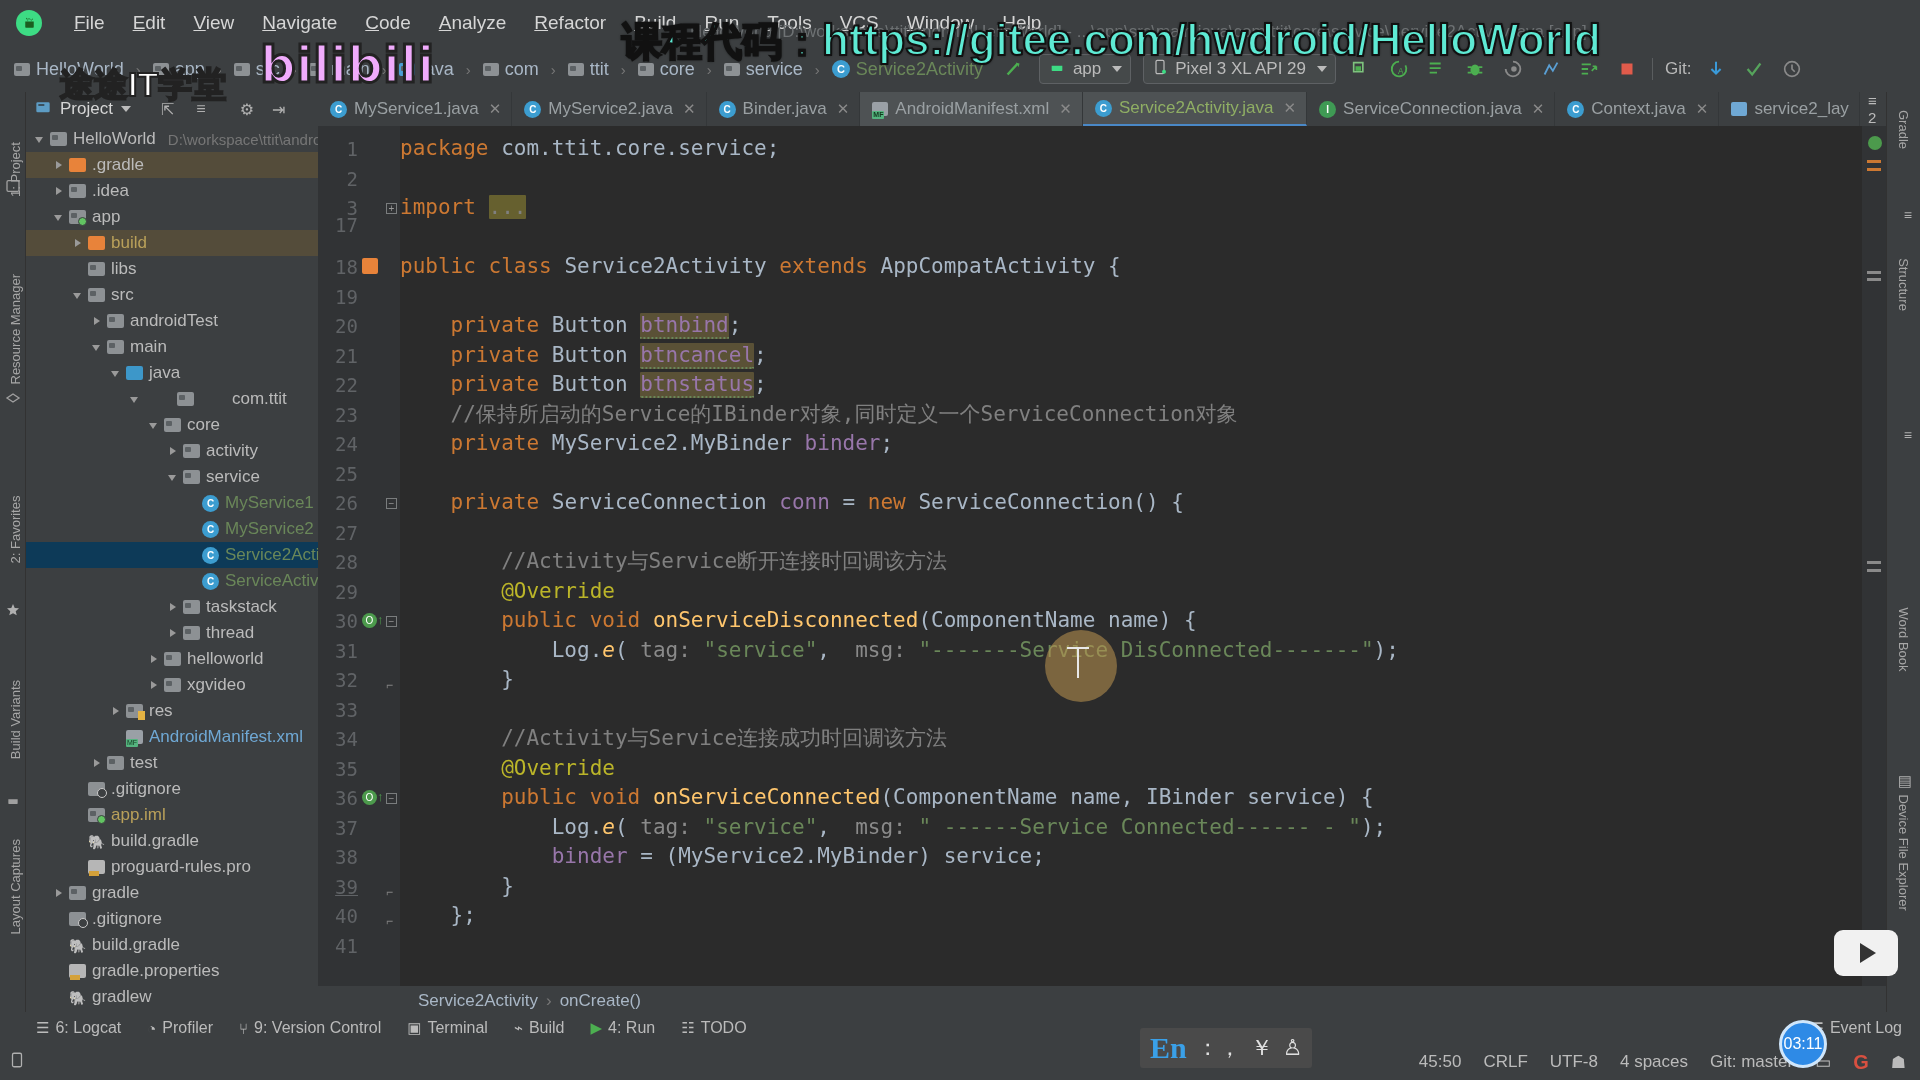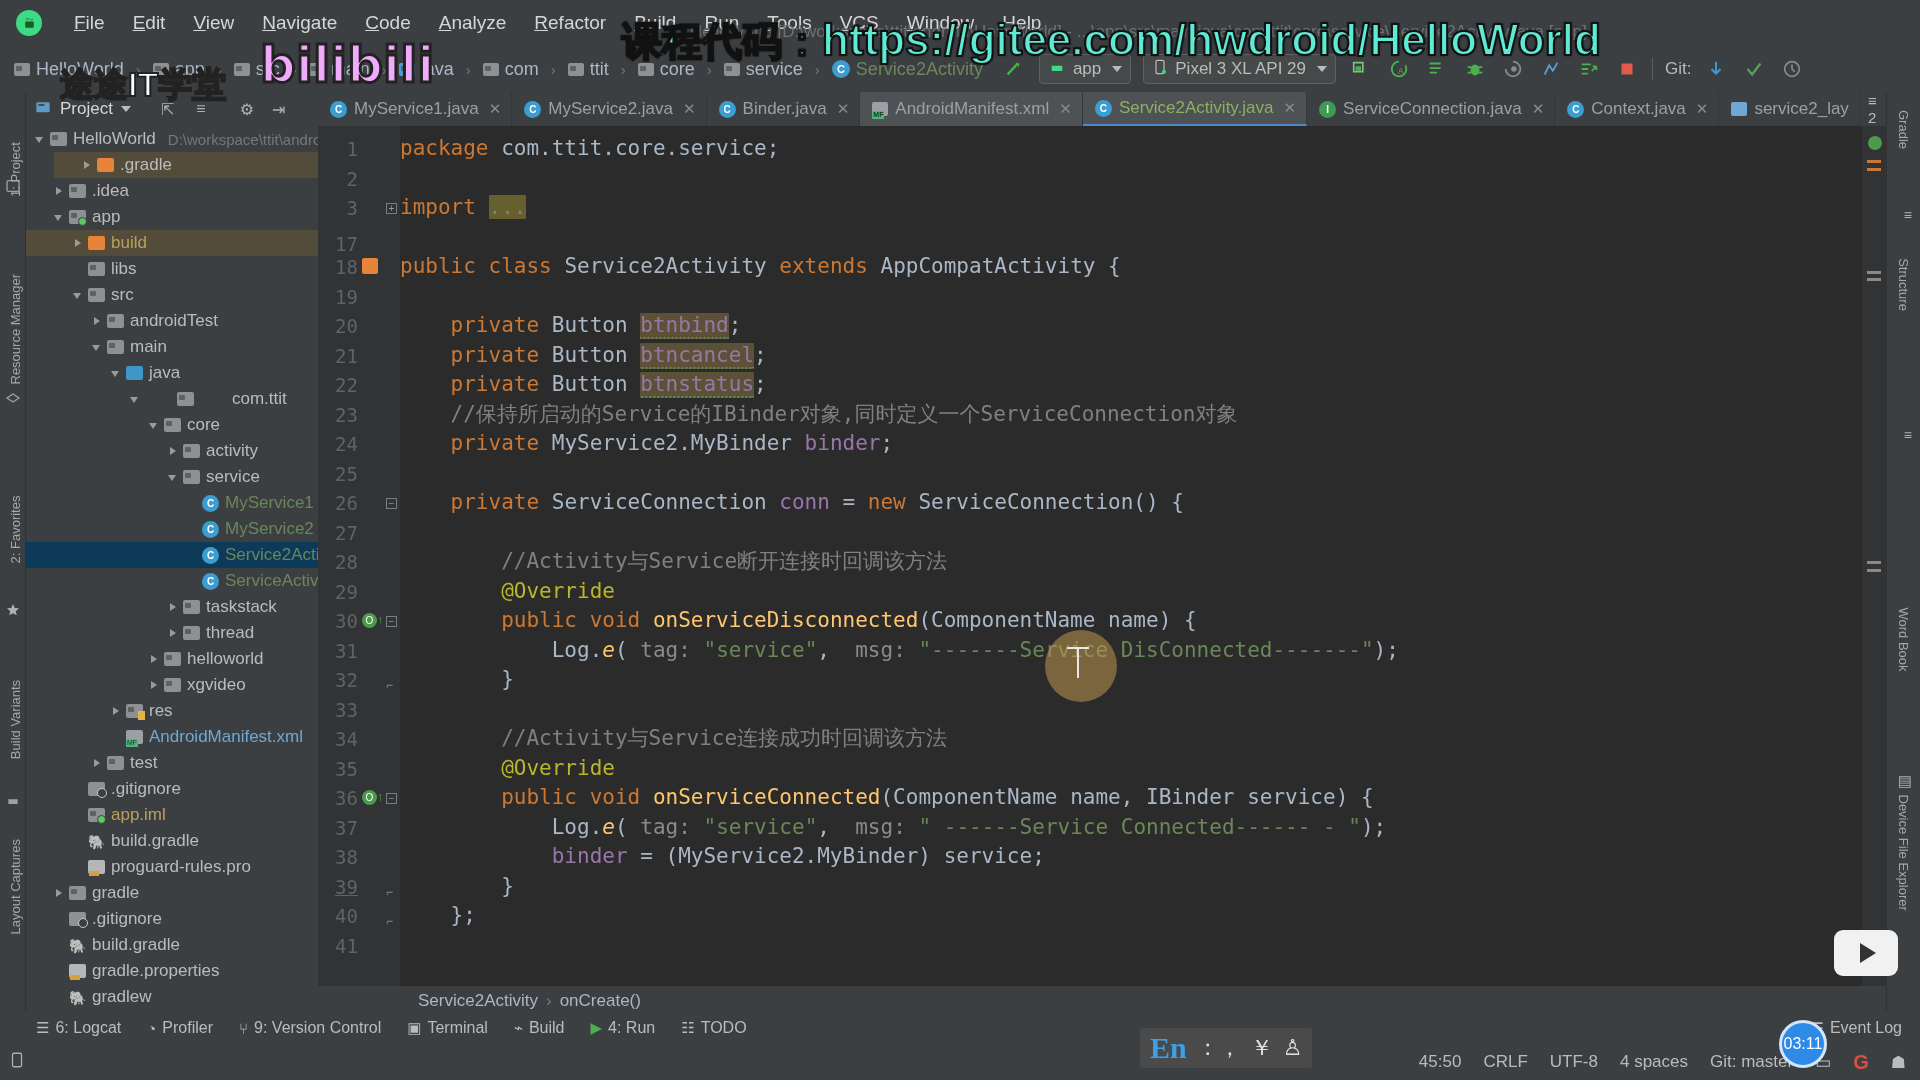--- a/index.html
+++ b/index.html
@@ -410,21 +410,21 @@
     <span style="margin-left:26px;color:#b0b0b0;font-size:16px;">⚙</span>
     <span style="margin-left:10px;color:#b0b0b0;font-size:16px;">⇥</span>
   </div>
   <div class="tree" id="tree">
       <div class="row" style="padding-left: 8px;">
         <span class="arw d"></span>
         <span class="ic folder"></span>
         <span class="lbl">HelloWorld</span>
         <span class="path">D:\workspace\ttit\android\H</span>
       </div>
-      <div class="row sel-o" style="padding-left: 27px; margin-left: 28px;">
+      <div class="row sel-o" style="padding-left: 27px;">
         <span class="arw r"></span>
         <span class="ic folder-orange"></span>
         <span class="lbl">.gradle</span>
       </div>
       <div class="row" style="padding-left: 27px;">
         <span class="arw r"></span>
         <span class="ic folder"></span>
         <span class="lbl">.idea</span>
       </div>
       <div class="row" style="padding-left: 27px;">
@@ -627,21 +627,21 @@
       </div>
       <div class="tabs-more">≡ 2</div>
     </div>
 
   <div class="editor">
     <div class="gutter" id="gutter">
         <div class="gnum" style="top: 12px;">1</div>
         <div class="gnum" style="top: 41.5px;">2</div>
         <div class="gnum" style="top: 71px;">3</div>
         <div class="fold-b" style="position: absolute; left: 68px; top: 77px;">+</div>
-        <div class="gnum" style="top: 107px; text-align: right;">17</div>
+        <div class="gnum" style="top: 88px; text-align: right;">17</div>
         <div class="gnum" style="top: 130px;">18</div>
         <div class="gmark" style="top: 132px; left: 44px;"><span style="display:inline-block;width:16px;height:16px;background:#e8833a;border-radius:2px;"></span></div>
         <div class="gnum" style="top: 159.5px;">19</div>
         <div class="gnum" style="top: 189px;">20</div>
         <div class="gnum" style="top: 218.5px;">21</div>
         <div class="gnum" style="top: 248px;">22</div>
         <div class="gnum" style="top: 277.5px;">23</div>
         <div class="gnum" style="top: 307px;">24</div>
         <div class="gnum" style="top: 336.5px;">25</div>
         <div class="gnum" style="top: 366px;">26</div>

